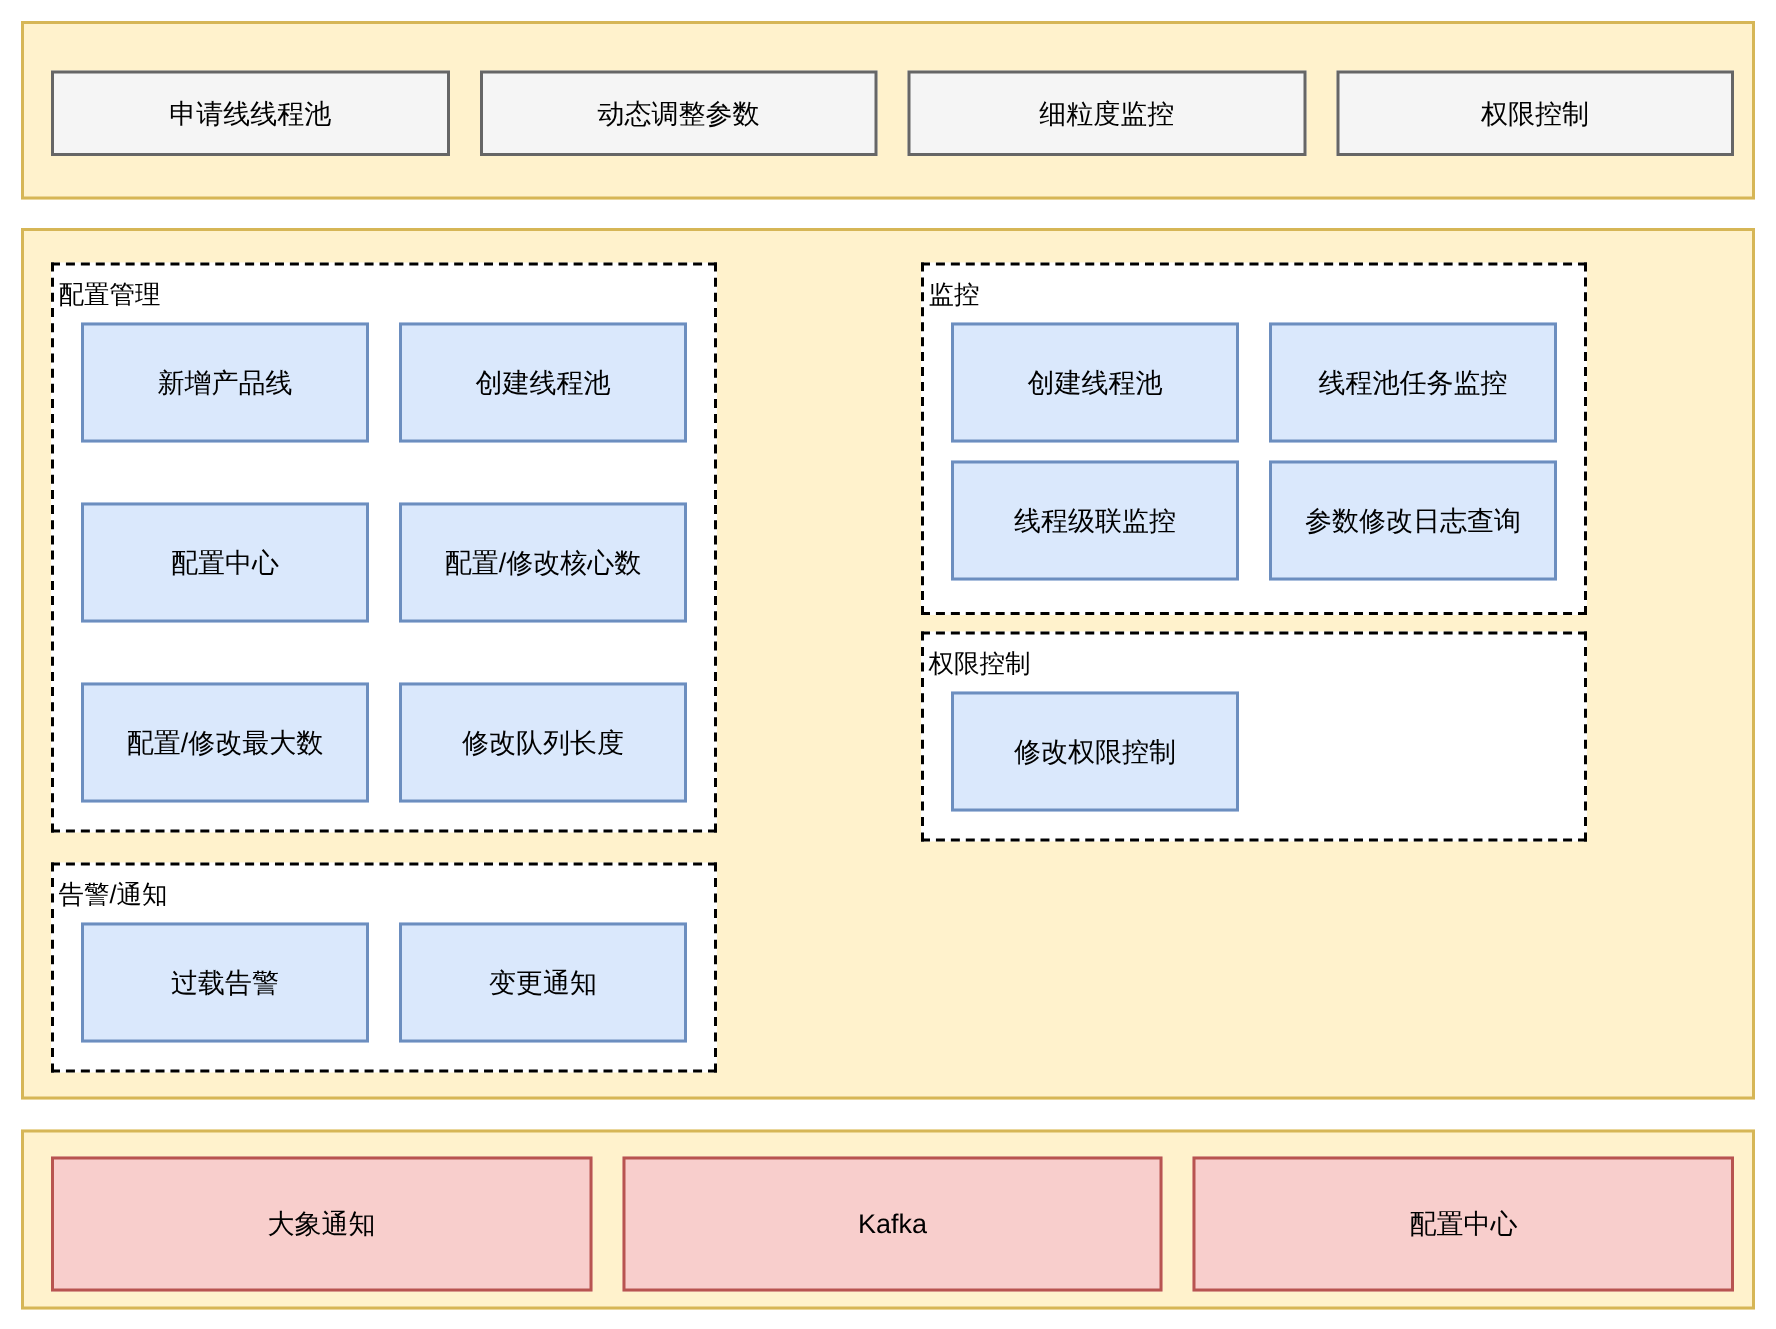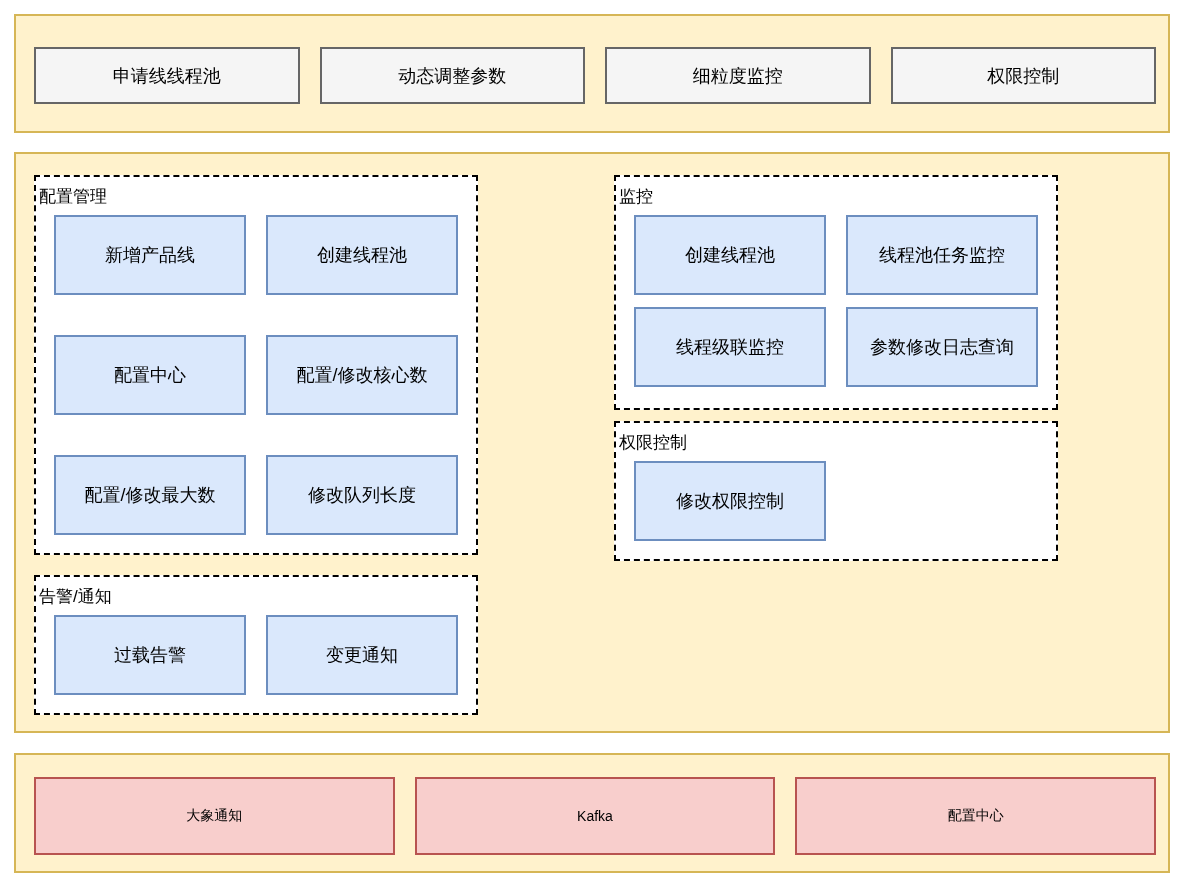--- a/index.html
+++ b/index.html
@@ -69,25 +69,25 @@
   .panel.monitor{height:235px;margin-bottom:11px;}
   .panel.monitor .grid{row-gap:12px;}
   .panel.log{height:134px;margin-bottom:20px;}
   .panel.permission{height:140px;}
   .band.bottom{
     margin-top:20px;height:120px;
     display:flex;gap:20px;align-items:center;
     padding:22px 12px 16px 18px;
   }
   .pink-box{
-    flex:1;height:78px;
+    flex:1;height:90px;
     background:var(--pink-bg);
     border:2px solid var(--pink-border);
     display:flex;align-items:center;justify-content:center;
-    font-size:14px;
+    font-size:18px;
   }
 </style>
 </head>
 <body>
 
 <div>
 
   <section class="band top">
     <div class="gray-box">申请线线程池</div>
     <div class="gray-box">动态调整参数</div>

